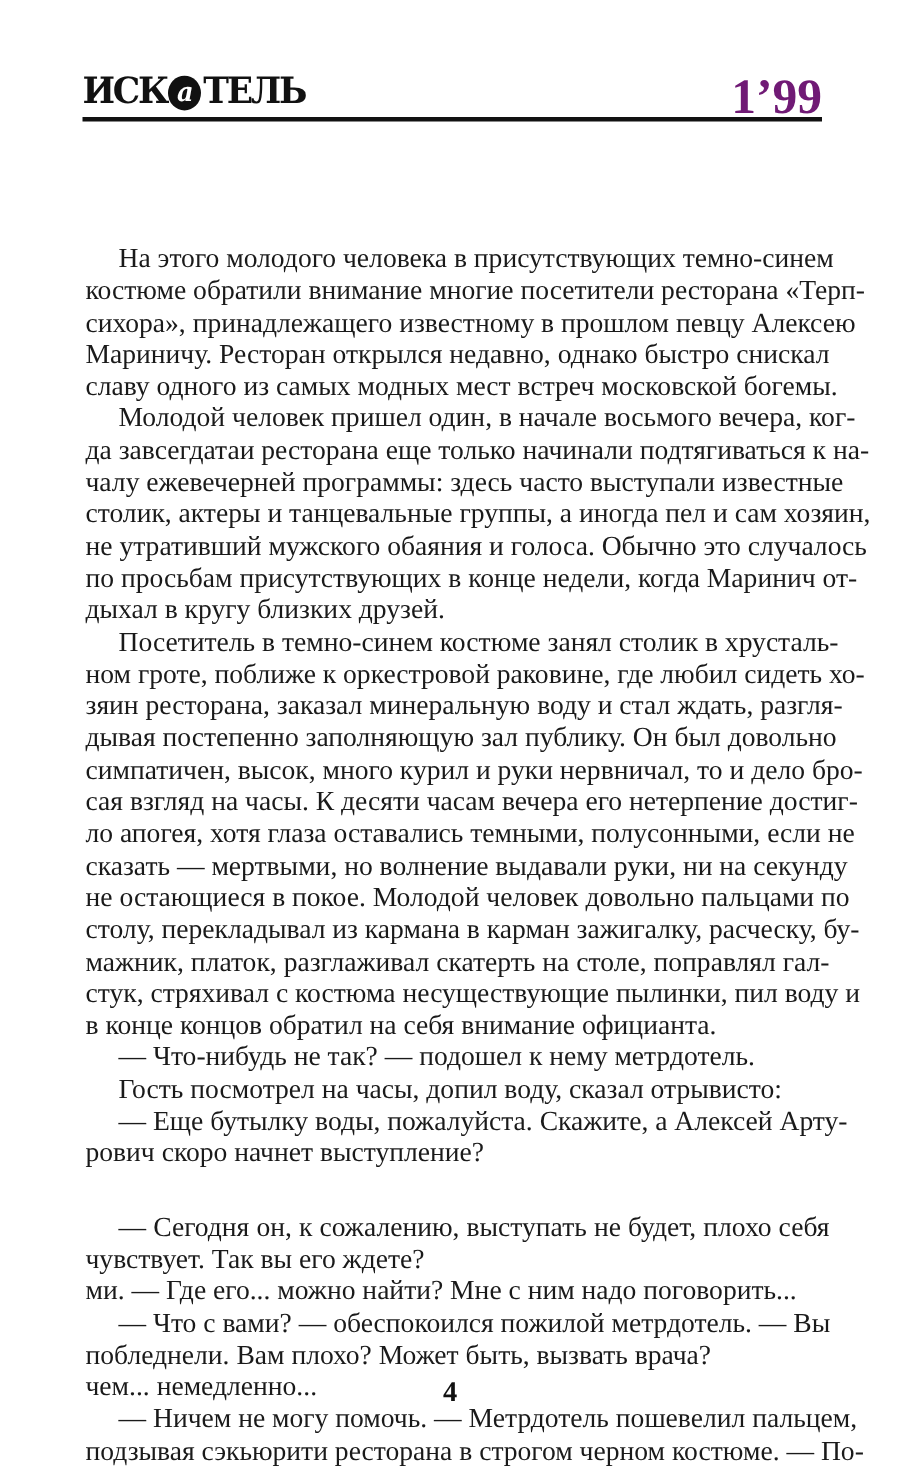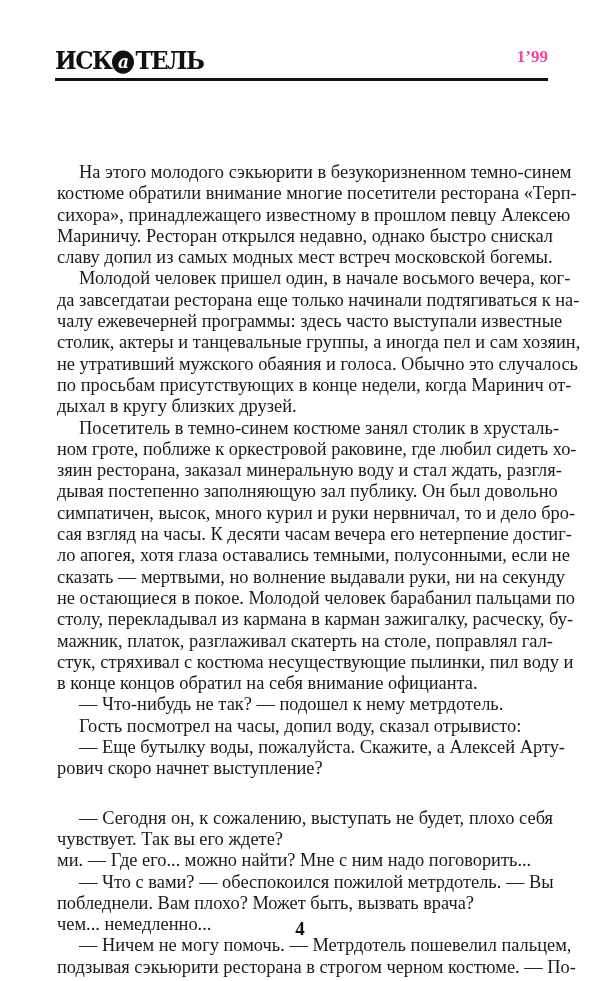--- a/index.html
+++ b/index.html
@@ -1,63 +1,63 @@
 <!DOCTYPE html>
 <html><head>
 <meta charset="utf-8">
 <style>
   html, body { margin: 0; padding: 0; background: #ffffff; }
   body { width: 600px; height: 981px; position: relative; overflow: hidden; color: #111; }
   .header { position: absolute; left: 55px; top: 44px; width: 493px; height: 34px; border-bottom: 3px solid #111; }
   .logo { position: absolute; left: 0; top: 3px; font-family: "DejaVu Serif", serif; font-weight: bold; font-size: 23px; letter-spacing: -1.5px; color: #111; transform: scaleY(1.05); }
   .logo .at { display: inline-block; width: 22px; height: 22px; border-radius: 50%; background: #111; color: #fff; font-size: 17px; text-align: center; line-height: 22px; letter-spacing: 0; font-style: italic; vertical-align: 1px; margin: 0 1px; }
-  .issue { position: absolute; right: 0; top: 3px; font-family: "Liberation Serif", serif; font-weight: bold; font-size: 17px; color: #ec4899; }
+  .issue { position: absolute; right: 0; top: 3px; font-family: "Liberation Serif", serif; font-weight: bold; font-size: 33px; color: #701a75; }
   .body-text { position: absolute; left: 57px; top: 162px; width: 496px; font-family: "Liberation Serif", serif; font-size: 18.4px; line-height: 21.3px; color: #1a1a1a; }
   .para { margin: 0; text-align: justify; text-indent: 22px; hyphens: manual; }
   .line { display: block; text-align: justify; text-align-last: justify; white-space: nowrap; }
   .line.last { text-align-last: left; }
   .para .line:not(:first-child) { text-indent: 0; }
   .line.ind { padding-left: 22px; }
   .page-number { position: absolute; left: 0; width: 600px; top: 918px; text-align: center; font-family: "Liberation Serif", serif; font-weight: bold; font-size: 19px; color: #111; }
 </style>
 </head>
 <body>
 
 <div class="header">
   <div class="logo"><span>ИСК</span><span class="at">a</span><span>ТЕЛЬ</span></div>
   <div class="issue">1’99</div>
 </div>
 
 <div class="body-text" id="article">
     <div class="para" style="text-indent: 0px;">
-      <span class="line ind">На этого молодого сэкьюрити в безукоризненном темно-синем</span>
+      <span class="line ind">На этого молодого человека в присутствующих темно-синем</span>
       <span class="line">костюме обратили внимание многие посетители ресторана «Терп-</span>
       <span class="line">сихора», принадлежащего известному в прошлом певцу Алексею</span>
       <span class="line">Мариничу. Ресторан открылся недавно, однако быстро снискал</span>
-      <span class="line last">славу допил из самых модных мест встреч московской богемы.</span>
+      <span class="line last">славу одного из самых модных мест встреч московской богемы.</span>
     </div>
     <div class="para" style="text-indent: 0px;">
       <span class="line ind">Молодой человек пришел один, в начале восьмого вечера, ког-</span>
       <span class="line">да завсегдатаи ресторана еще только начинали подтягиваться к на-</span>
       <span class="line">чалу ежевечерней программы: здесь часто выступали известные</span>
       <span class="line">столик, актеры и танцевальные группы, а иногда пел и сам хозяин,</span>
       <span class="line">не утративший мужского обаяния и голоса. Обычно это случалось</span>
       <span class="line">по просьбам присутствующих в конце недели, когда Маринич от-</span>
       <span class="line last">дыхал в кругу близких друзей.</span>
     </div>
     <div class="para" style="text-indent: 0px;">
       <span class="line ind">Посетитель в темно-синем костюме занял столик в хрусталь-</span>
       <span class="line">ном гроте, поближе к оркестровой раковине, где любил сидеть хо-</span>
       <span class="line">зяин ресторана, заказал минеральную воду и стал ждать, разгля-</span>
       <span class="line">дывая постепенно заполняющую зал публику. Он был довольно</span>
       <span class="line">симпатичен, высок, много курил и руки нервничал, то и дело бро-</span>
       <span class="line">сая взгляд на часы. К десяти часам вечера его нетерпение достиг-</span>
       <span class="line">ло апогея, хотя глаза оставались темными, полусонными, если не</span>
       <span class="line">сказать — мертвыми, но волнение выдавали руки, ни на секунду</span>
-      <span class="line">не остающиеся в покое. Молодой человек барабанил пальцами по</span>
+      <span class="line">не остающиеся в покое. Молодой человек довольно пальцами по</span>
       <span class="line">столу, перекладывал из кармана в карман зажигалку, расческу, бу-</span>
       <span class="line">мажник, платок, разглаживал скатерть на столе, поправлял гал-</span>
       <span class="line">стук, стряхивал с костюма несуществующие пылинки, пил воду и</span>
       <span class="line last">в конце концов обратил на себя внимание официанта.</span>
     </div>
     <div class="para" style="text-indent: 0px;">
       <span class="line ind last">— Что-нибудь не так? — подошел к нему метрдотель.</span>
     </div>
     <div class="para" style="text-indent: 0px;">
       <span class="line ind last">Гость посмотрел на часы, допил воду, сказал отрывисто:</span>

